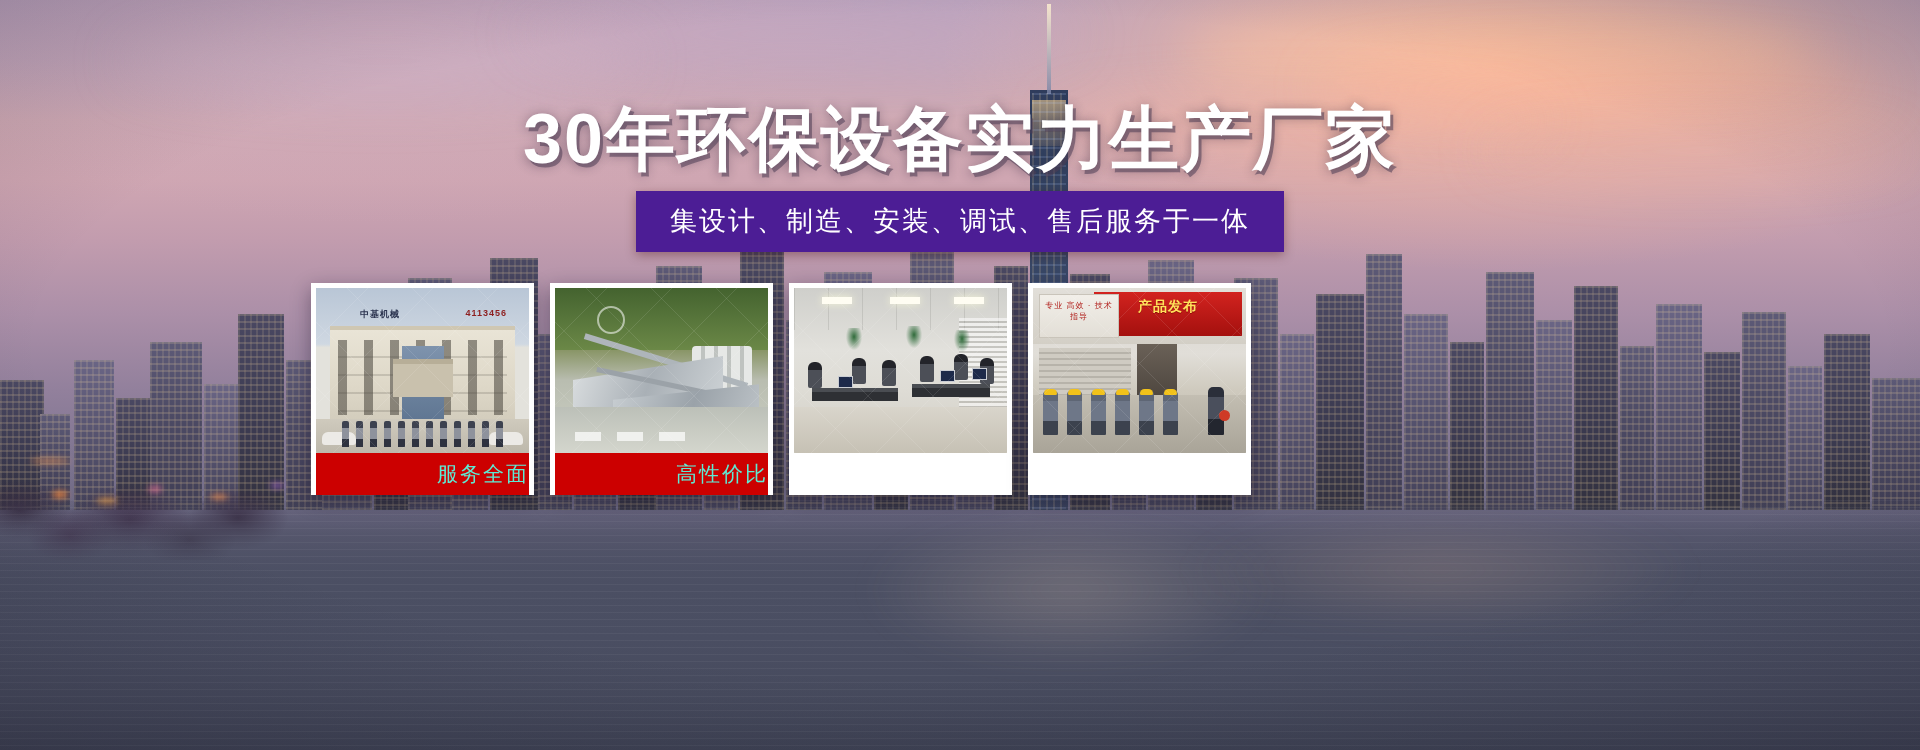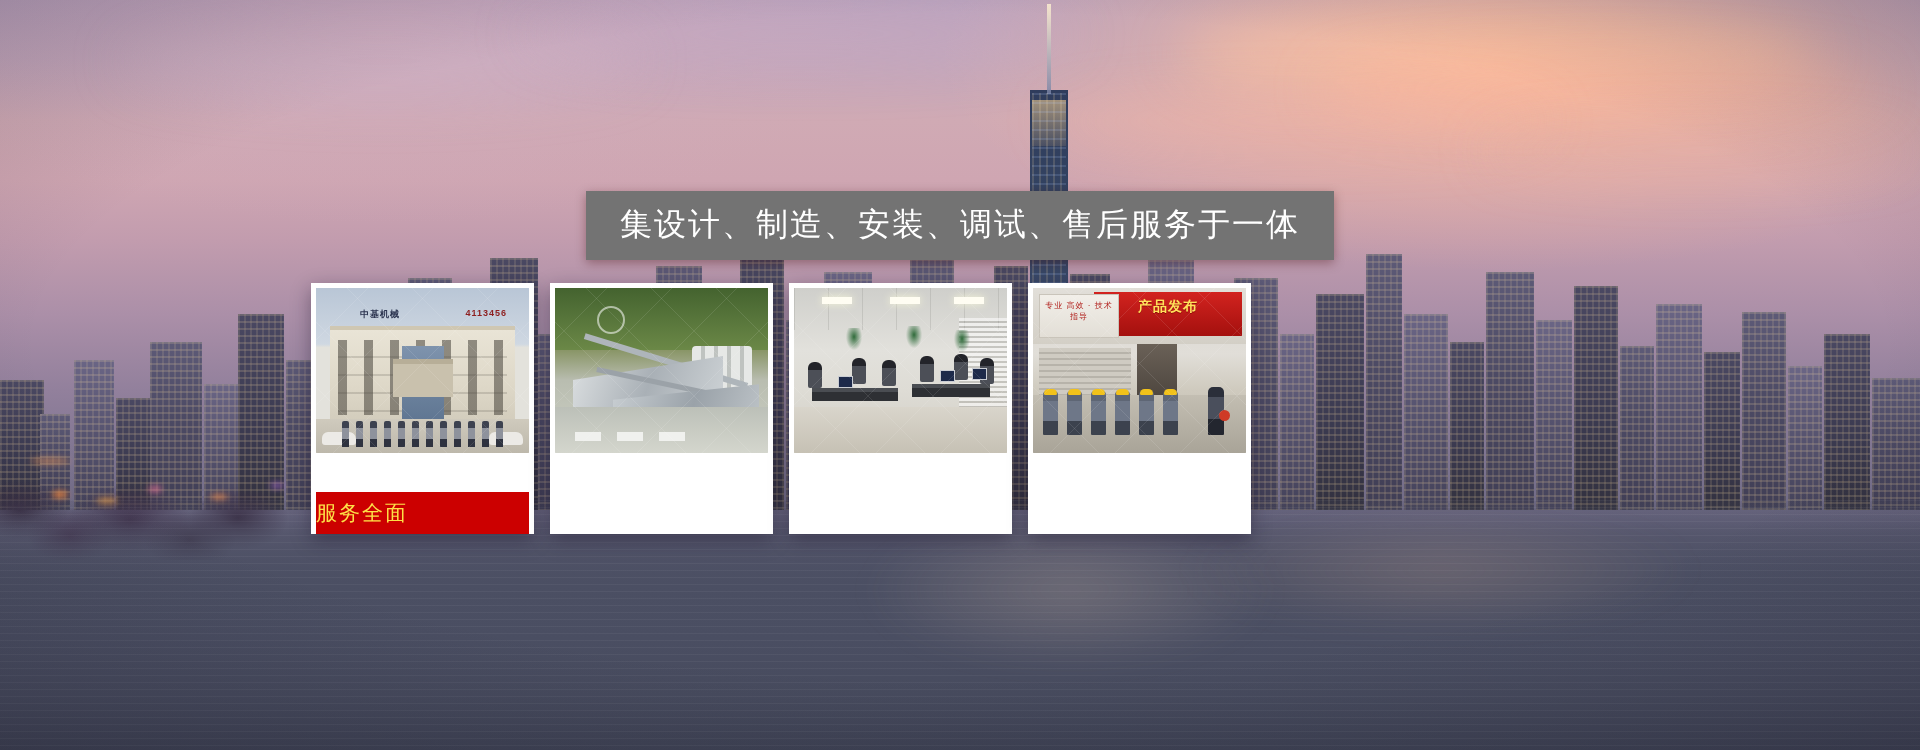--- a/index.html
+++ b/index.html
@@ -141,23 +141,23 @@
     color:#ffffff;
     text-shadow:
       3px 4px 0 rgba(78,62,86,.55),
       0 2px 12px rgba(40,28,50,.45);
     white-space:nowrap;
   }
 
   
   .subtitle{
     position:absolute; top:191px; left:50%; transform:translateX(-50%);
-    background:#737373;
+    background:#4c1d95;
     color:#ffffff;
-    font-size:32px;
+    font-size:27px;
     letter-spacing:2px;
     padding:12px 34px 13px;
     white-space:nowrap;
     box-shadow:0 3px 10px rgba(60,0,0,.35);
   }
 
   
   .cards{
     position:absolute; left:311px; top:283px;
     display:flex; gap:16px;
@@ -177,25 +177,24 @@
   .card-photo .wm{
     position:absolute; inset:0;
     background-image:
       repeating-linear-gradient(45deg,  rgba(255,255,255,.10) 0 1px, transparent 1px 46px),
       repeating-linear-gradient(-45deg, rgba(255,255,255,.10) 0 1px, transparent 1px 46px);
     pointer-events:none;
   }
   .card-label{
     height:42px; line-height:42px;
     background:#cc0000;
-    color:#fde047;
+    color:#5eead4;
     font-size:21px;
     letter-spacing:2px;
-    text-align:left;
-    margin-top:39px;
+    text-align:right;
   }
 
   
   .p1{ background:linear-gradient(to bottom,#b9c6d6 0%,#cfd8e2 34%,#e3e2dc 36%,#e3e2dc 100%); }
   .p1 .bldg{
     position:absolute; left:14px; right:14px; top:38px; bottom:30px;
     background:linear-gradient(to bottom,#e9e4d6 0%,#ded8c8 60%,#d2ccbc 100%);
     border-top:4px solid #cfc7b2;
   }
   .p1 .win{
@@ -365,20 +364,21 @@
   <div class="lamp" style="left:148px; bottom:258px; width:14px; height:6px;  background:rgba(255,120,160,.70);"></div>
   <div class="lamp" style="left:210px; bottom:250px; width:18px; height:6px;  background:rgba(255,150,80,.70);"></div>
   <div class="lamp" style="left:270px; bottom:262px; width:14px; height:5px;  background:rgba(200,120,255,.60);"></div>
   <div class="lamp" style="left:30px;  bottom:286px; width:40px; height:6px;  background:rgba(255,160,90,.55);"></div>
 
   <div class="water"></div>
   <div class="water-glow"></div>
   <div class="water-glow2"></div>
   <div class="vignette"></div>
 
+  <div class="headline">30年环保设备实力生产厂家</div>
 
   <div class="subtitle">集设计、制造、安装、调试、售后服务于一体</div>
 
   <div class="cards">
 
     <div class="card">
       <div class="card-photo p1">
         <div class="bldg">
           <div class="win"></div>
           <div class="atrium"></div>
@@ -416,20 +416,21 @@
         <div class="belt"></div>
         <div class="roofA"></div>
         <div class="belt2"></div>
         <div class="roofB"></div>
         <div class="lot"></div>
         <div class="truck" style="left:20px;"></div>
         <div class="truck" style="left:62px;"></div>
         <div class="truck" style="left:104px;"></div>
         <div class="wm"></div>
       </div>
+      <div class="card-label">高性价比</div>
     </div>
 
     <div class="card">
       <div class="card-photo p3">
         <div class="ceil"></div>
         <div class="panel" style="left:28px;"></div>
         <div class="panel" style="left:96px;"></div>
         <div class="panel" style="left:160px;"></div>
         <div class="wallR"></div>
         <div class="plant" style="left:52px; top:40px;"></div>

